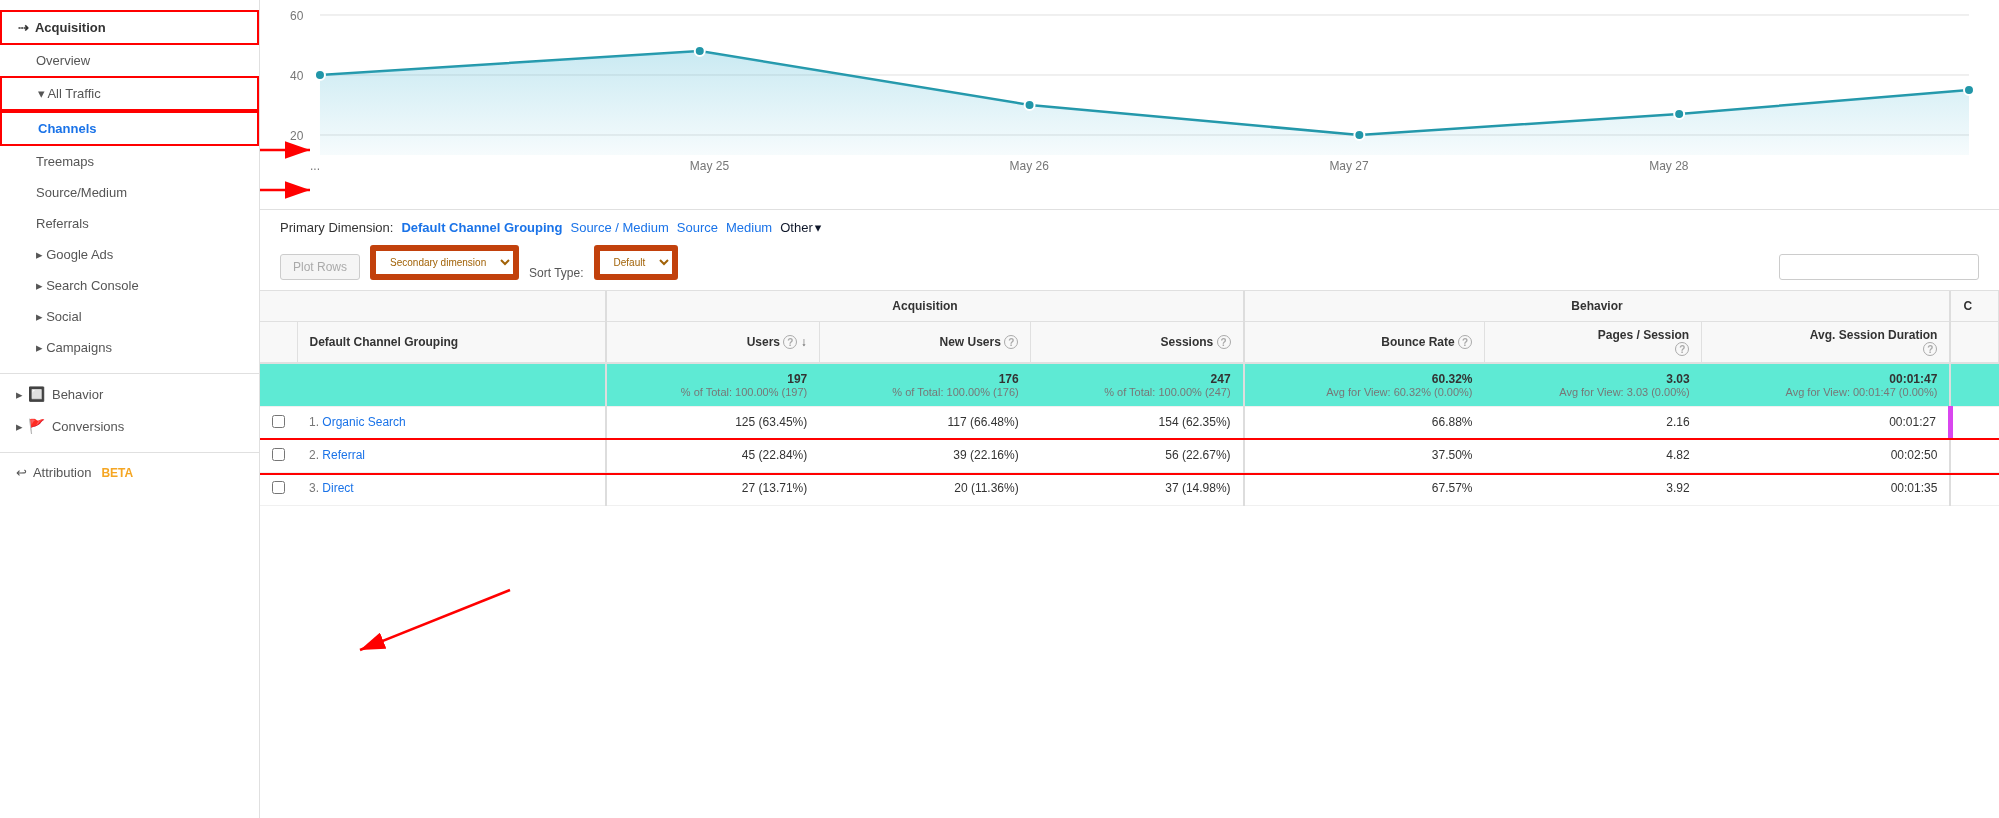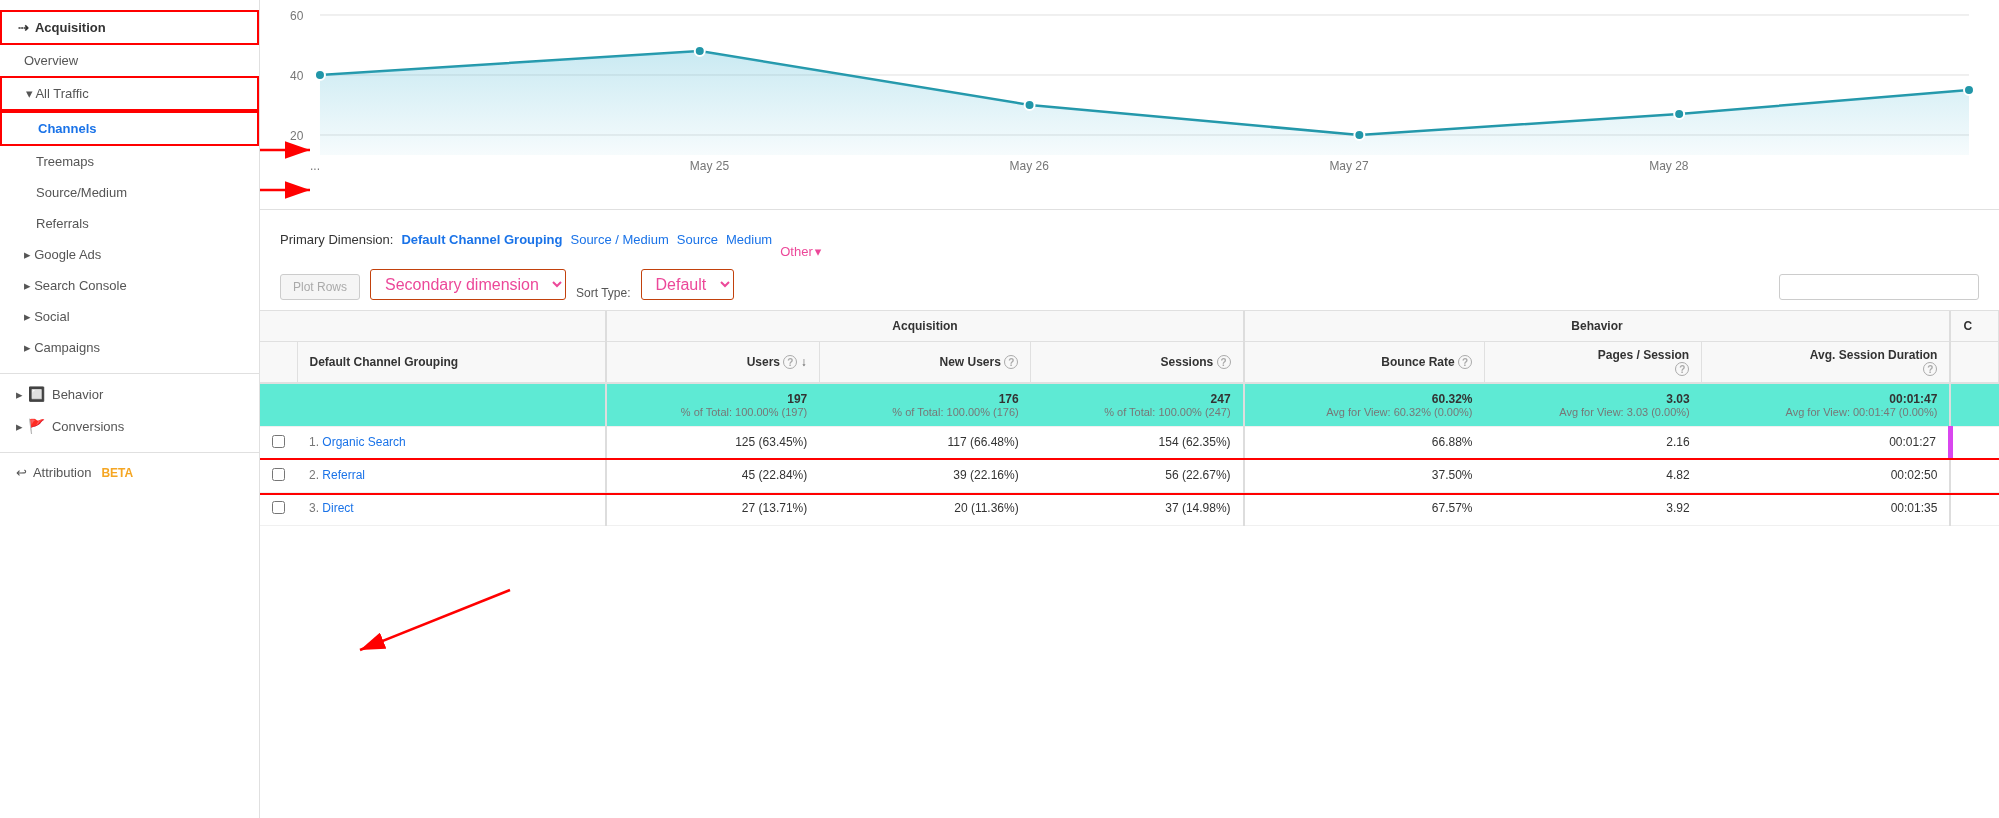--- a/index.html
+++ b/index.html
@@ -30,21 +30,21 @@
     .sidebar-item.all-traffic-item {
       border: 2px solid red;
       padding-left: 12px;
     }
     .sidebar-item.channels-item {
       border: 2px solid red;
       color: #1a73e8;
       font-weight: bold;
       padding-left: 24px;
     }
-    .sidebar-item.indent1 { padding-left: 24px; }
+    .sidebar-item.indent1 { padding-left: 36px; }
     .sidebar-item.indent2 { padding-left: 36px; }
 
     
     .main {
       flex: 1;
       overflow-y: auto;
       overflow-x: hidden;
       background: #fff;
     }
 
@@ -71,48 +71,47 @@
       gap: 8px;
       margin-bottom: 10px;
       font-size: 13px;
     }
     .primary-dimension-label { color: #333; font-weight: normal; }
     .dim-link { color: #1a73e8; cursor: pointer; text-decoration: none; }
     .dim-link.active-dim { color: #1a73e8; font-weight: bold; }
     .other-dropdown {
       display: flex;
       align-items: center;
-      color: #ec4899;
+      color: #0f172a;
       cursor: pointer;
       gap: 2px;
-      margin-top: 24px;
     }
 
     .controls-row {
       display: flex;
       align-items: flex-end;
       gap: 10px;
     }
     .btn-plot-rows {
       padding: 5px 12px;
       border: 1px solid #ccc;
       background: #f5f5f5;
       color: #aaa;
       border-radius: 3px;
       cursor: pointer;
       font-size: 12px;
     }
     .select-dropdown {
       padding: 5px 10px;
-      border: 1px solid #c2410c;
+      border: 6px solid #c2410c;
       border-radius: 3px;
       background: #fff;
-      font-size: 16px;
+      font-size: 10px;
       cursor: pointer;
-      color: #ec4899;
+      color: #a16207;
     }
     .sort-type-label { color: #555; font-size: 12px; }
     .search-box {
       margin-left: auto;
       padding: 5px 10px;
       border: 1px solid #ccc;
       border-radius: 3px;
       font-size: 12px;
       width: 200px;
     }

